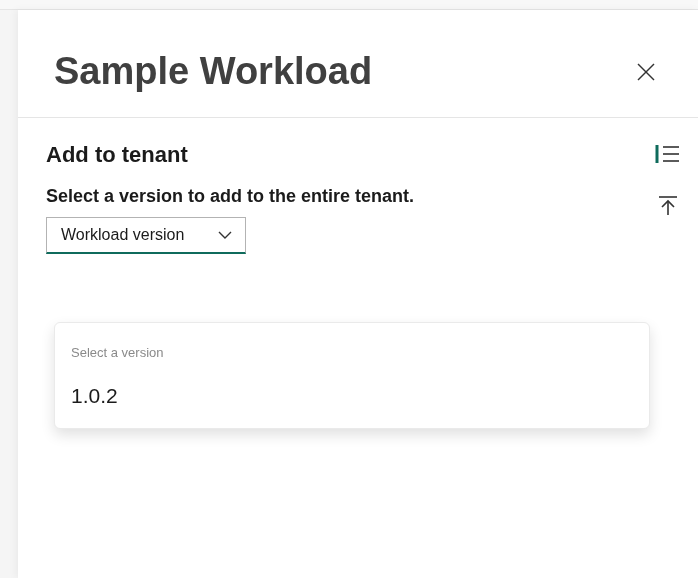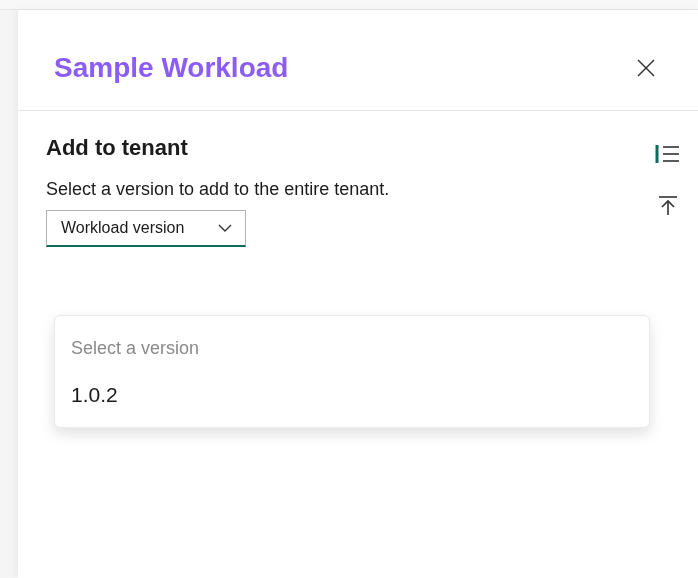--- a/index.html
+++ b/index.html
@@ -25,23 +25,23 @@
       box-shadow: -2px 0 8px rgba(0,0,0,0.05);
     }
     .panel-header {
       display: flex;
       align-items: center;
       justify-content: space-between;
       padding: 40px 34px 24px 36px;
       border-bottom: 1px solid #e5e5e5;
     }
     .panel-title {
-      font-size: 28px;
+      font-size: 38px;
       font-weight: 600;
-      color: #8b5cf6;
+      color: #404040;
     }
     .close-btn {
       width: 36px;
       height: 36px;
       display: flex;
       align-items: center;
       justify-content: center;
       cursor: pointer;
       color: #333;
     }
@@ -78,21 +78,21 @@
       color: #1b1b1b;
       margin-bottom: 26px;
     }
     .required {
       color: #c50f1f;
       margin-left: 1px;
     }
     .helper {
       font-size: 18px;
       color: #1b1b1b;
-      font-weight: 400;
+      font-weight: 700;
       margin-bottom: 10px;
     }
     .dropdown {
       display: inline-flex;
       align-items: center;
       gap: 3px;
       border: 1px solid #b3b3b3;
       border-bottom: 2px solid #0f6b5c;
       padding: 8px 12px 8px 14px;
       font-size: 16px;
@@ -113,21 +113,21 @@
       top: 204px;
       width: 596px;
       background: #ffffff;
       border: 1px solid #eaeaea;
       border-radius: 6px;
       box-shadow: 0 6px 14px rgba(0,0,0,0.12);
       padding: 14px 0 12px 0;
     }
     .listbox .placeholder {
       color: #8a8a8a;
-      font-size: 18px;
+      font-size: 13px;
       padding: 8px 16px 16px 16px;
     }
     .listbox .option {
       color: #1b1b1b;
       font-size: 21px;
       padding: 8px 16px;
       cursor: pointer;
     }
   </style>
 </head>

